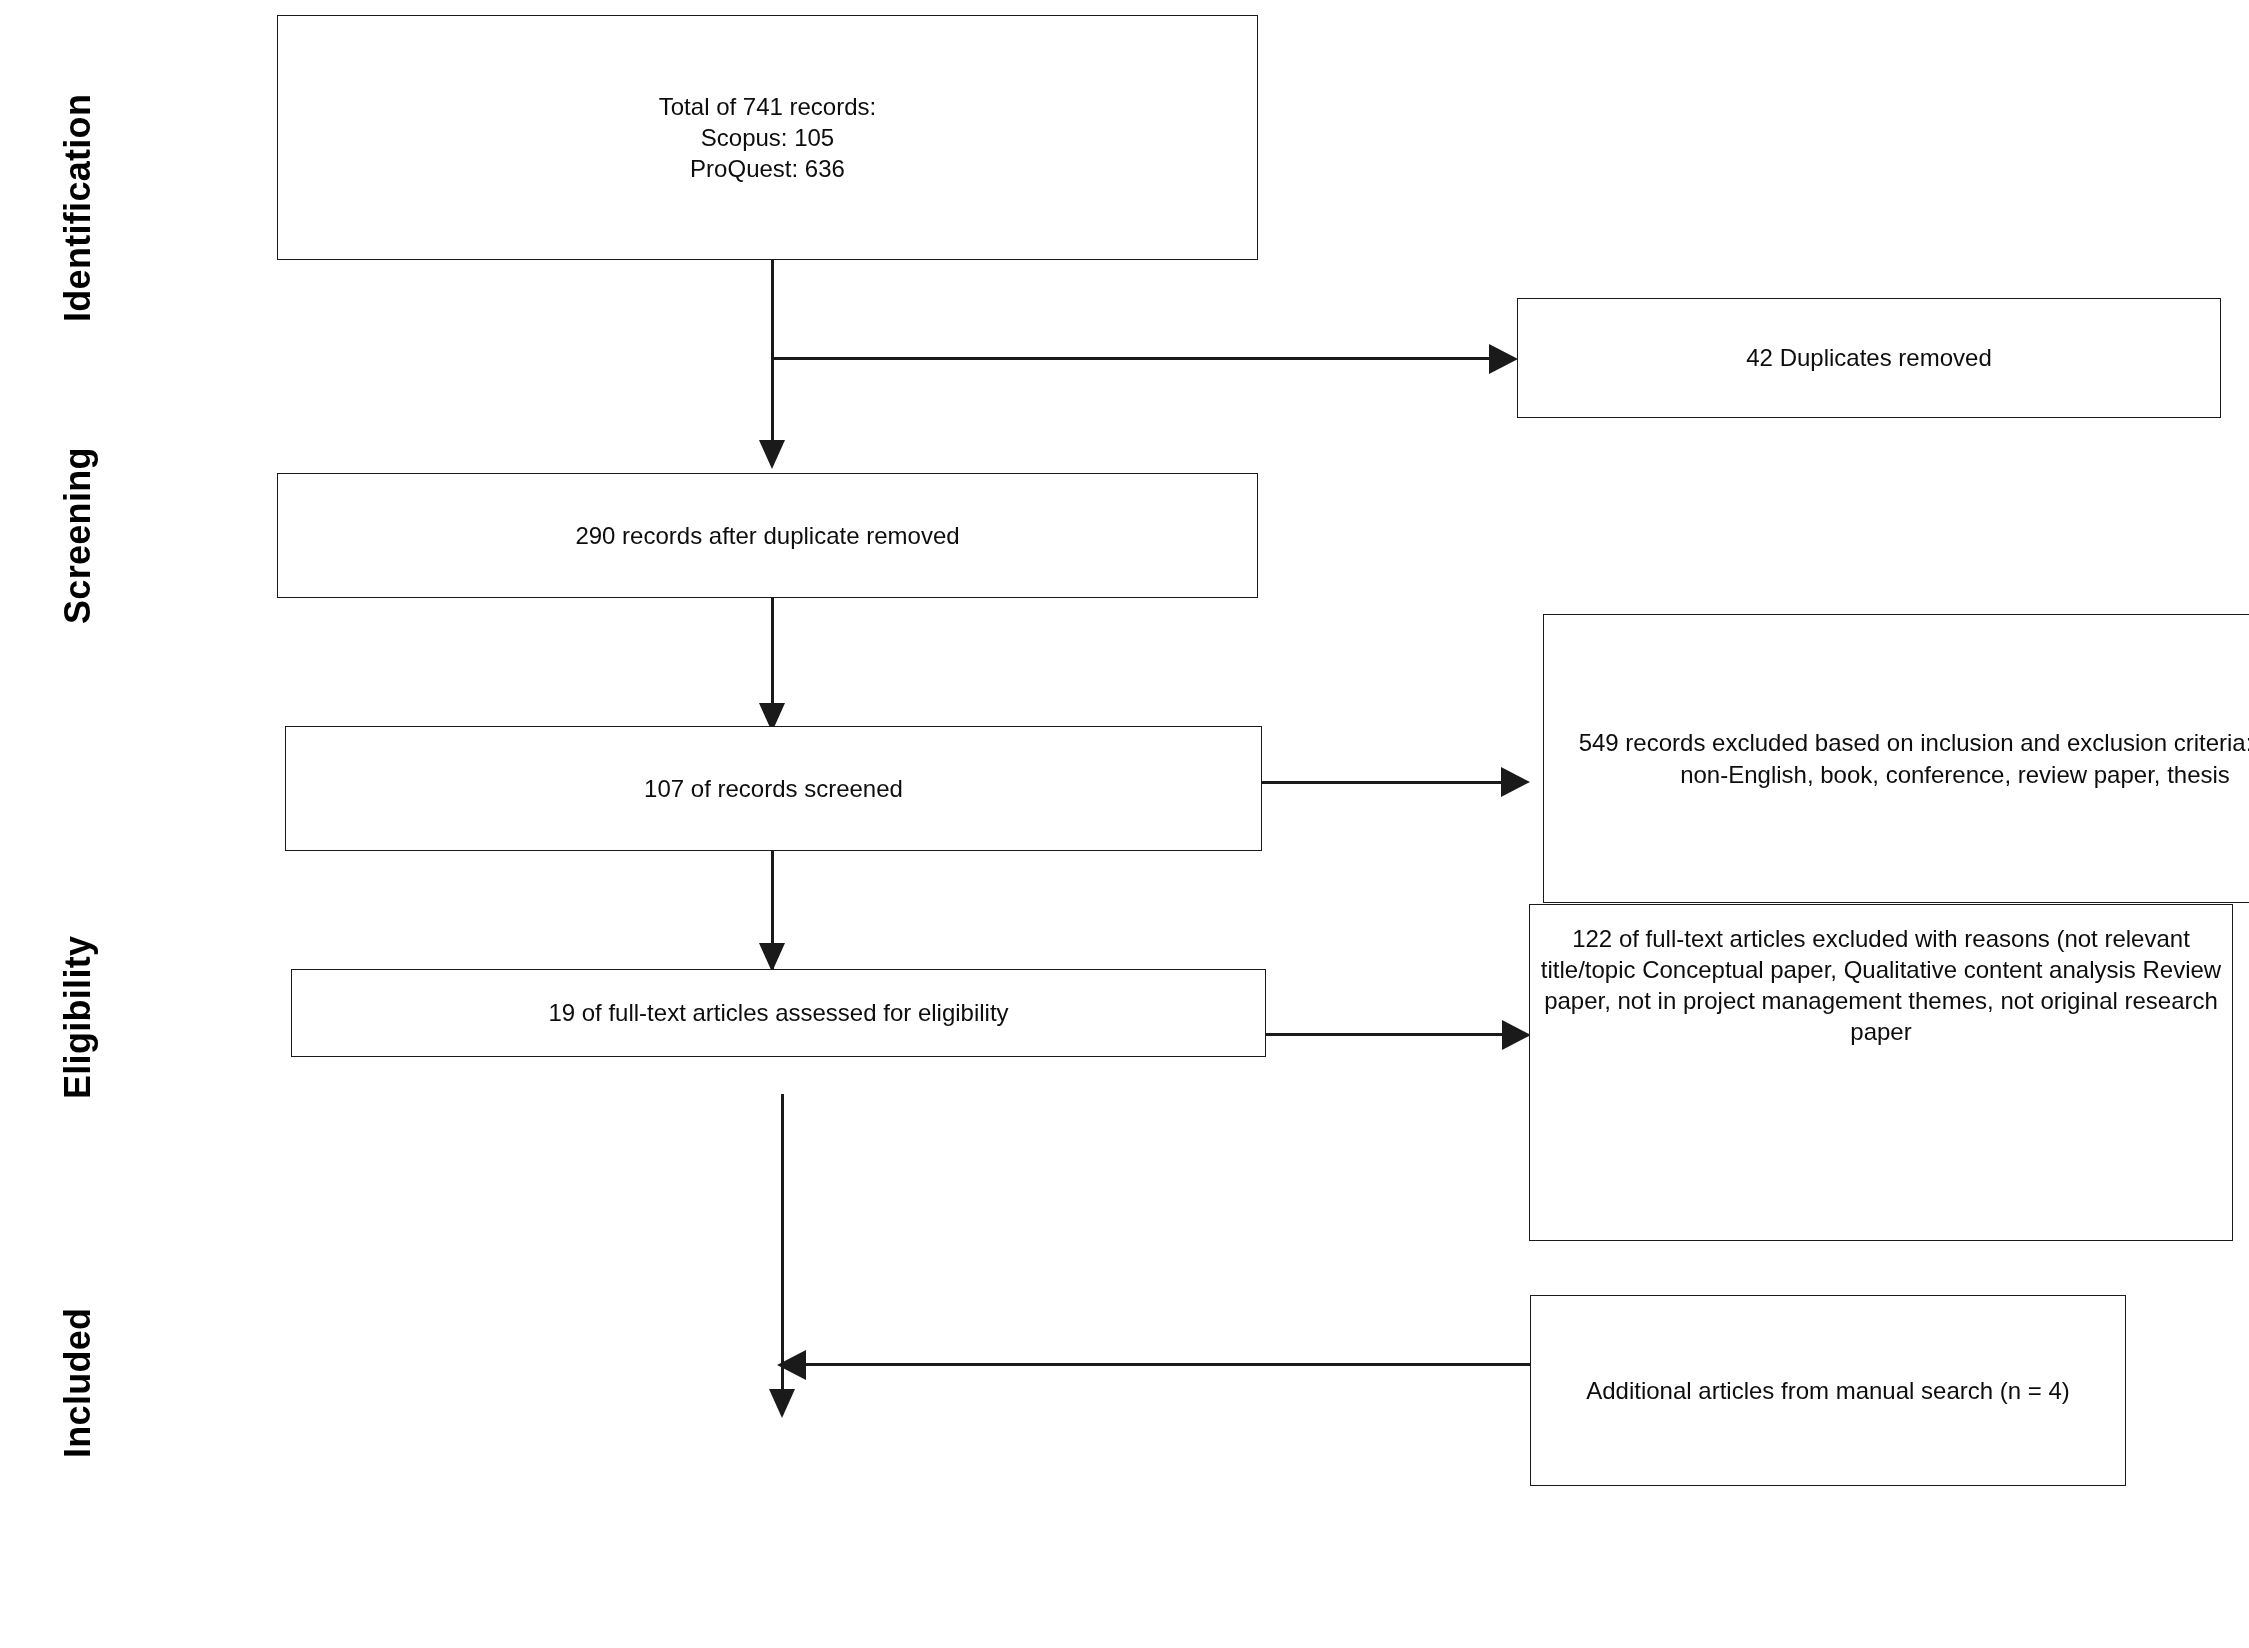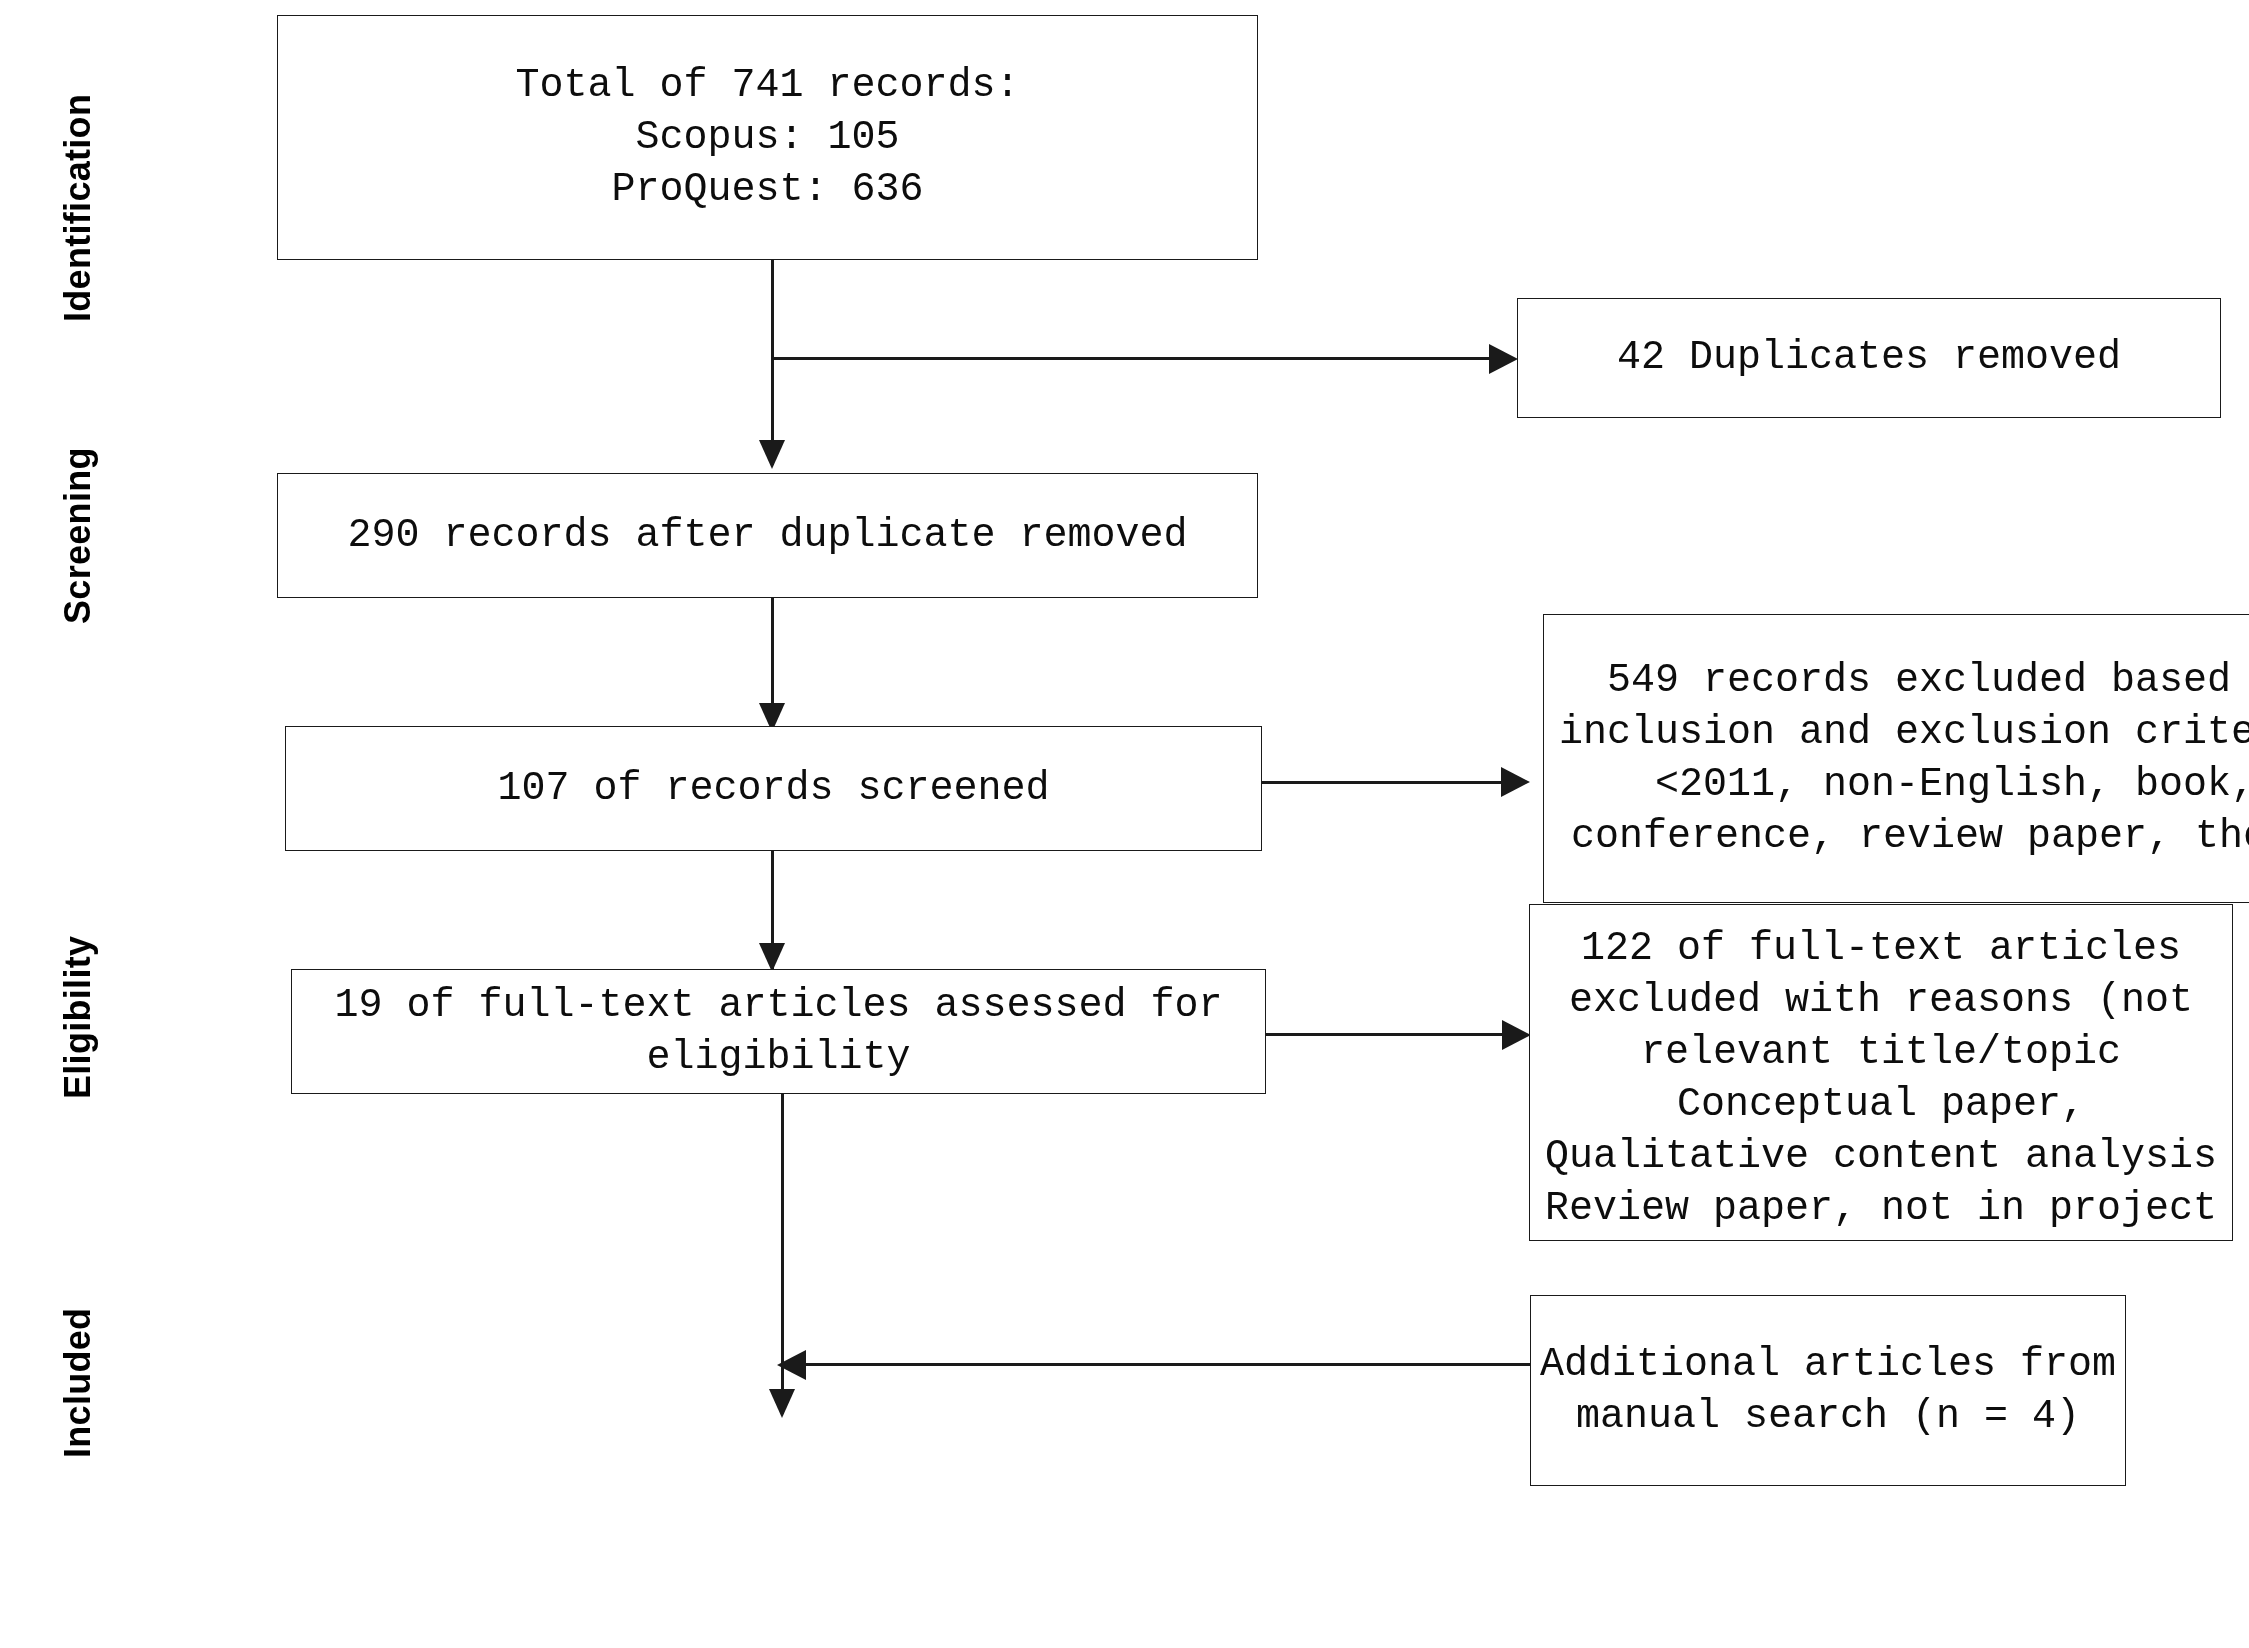--- a/index.html
+++ b/index.html
@@ -40,27 +40,26 @@
     background: #ffffff;
     border: 1.9px solid #1a1a1a;
     display: flex;
     align-items: center;
     justify-content: center;
     overflow: hidden;
   }
   .fbox .txt {
     width: 100%;
     text-align: center;
-    font-size: 40px;
+    font-size: 24px;
     line-height: 1.30;
     color: #0d0d0d;
     padding: 0 8.7px;
     box-sizing: border-box;
     white-space: pre-line;
-    font-family: Liberation Mono, monospace;
   }
   .fbox.clipped .txt {
     
     position: absolute;
     top: 17.5px;
     left: 0;
   }
 
   
   .vline {
@@ -139,21 +138,21 @@
   </div>
 
   <div class="fbox" style="left:277px; top:473px; width:981px; height:125px;">
     <span class="txt">290 records after duplicate removed</span>
   </div>
 
   <div class="fbox" style="left:285px; top:726px; width:977px; height:125px;">
     <span class="txt">107 of records screened</span>
   </div>
 
-  <div class="fbox" style="left:291px; top:969px; width:975px; height:125px;">
+  <div class="fbox" style="left:291px; top:969px; width:975px; height:88px;">
     <span class="txt">19 of full-text articles assessed for eligibility</span>
   </div>
 
 
   <div class="fbox" style="left:1517px; top:298px; width:704px; height:120px;">
     <span class="txt">42 Duplicates removed</span>
   </div>
 
   <div class="fbox" style="left:1529px; top:614px; width:824px; height:289px;margin-left:14px;">
     <span class="txt">549 records excluded based on inclusion and exclusion criteria: &lt;2011, non-English, book, conference, review paper, thesis</span>

